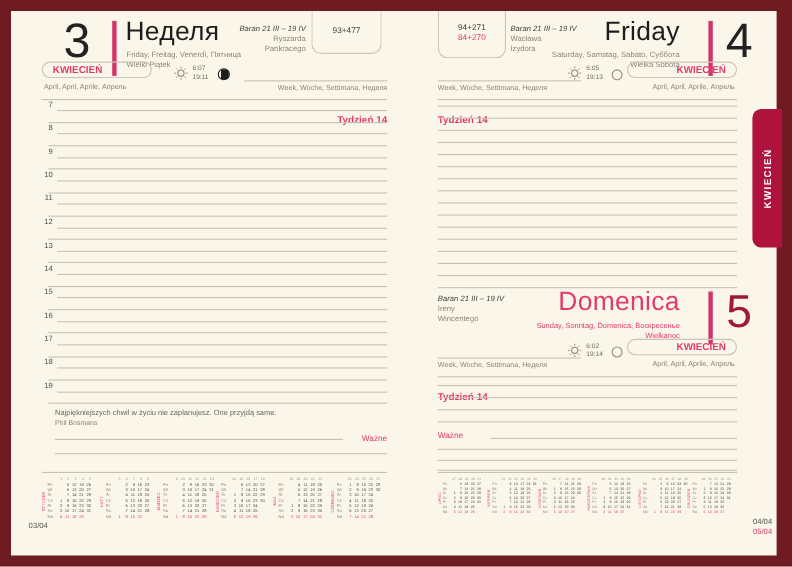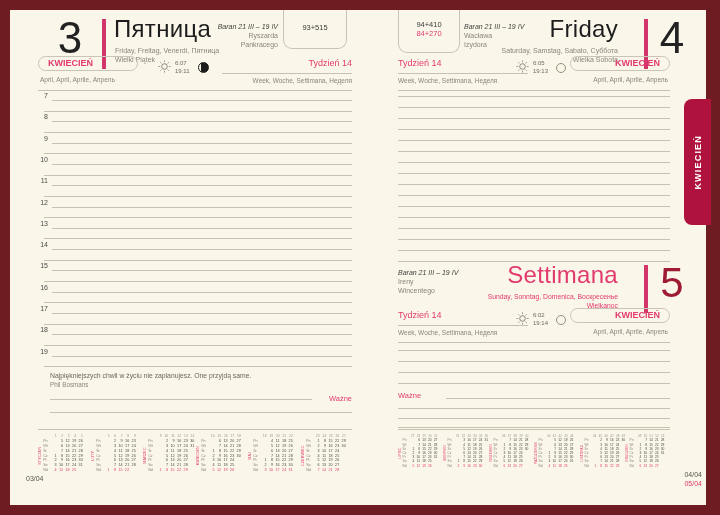--- a/index.html
+++ b/index.html
@@ -21,21 +21,21 @@
   .zodiac{font-style:italic;font-size:7px;color:#3f3f3b;line-height:9px;}
   .accent{color:#e23a6e;}
   .darkred{color:#9e1b33;}
   .bar{position:absolute;width:4px;background:#d2356a;}
   .counter-box{position:absolute;border:1px solid #c9c5b6;border-top:none;
     border-radius:0 0 9px 9px;font-size:7.5px;color:#3a3a3a;text-align:center;background:transparent;}
   .tab-outline{position:absolute;border:1px solid #c9c5b6;border-radius:8px;height:15px;box-sizing:border-box;}
   .tab-outline span{font-size:9px;font-weight:bold;line-height:13px;display:block;}
   .rline{position:absolute;height:0;border-top:1px solid #c6c2b2;}
   .hnum{position:absolute;left:24px;width:14px;font-size:7px;color:#4a4a46;text-align:right;}
-  .wk-label{font-size:9px;font-weight:normal;}
+  .wk-label{font-size:9px;font-weight:bold;margin-top:46px;}
   .suntimes{font-size:6px;color:#6e6a5e;line-height:7.5px;}
   .moon-dark{position:absolute;width:9px;height:9px;border-radius:50%;
     background:linear-gradient(90deg,#faf7ea 0 26%,#1d1d1d 26% 100%);border:1px solid #1d1d1d;}
   .moon-empty{position:absolute;width:8px;height:8px;border-radius:50%;border:1px solid #94907f;}
   .quote-line1{font-size:6.8px;color:#6b675c;line-height:9px;}
   .quote-line2{font-size:6.3px;color:#8b8579;line-height:9px;}
   .page-num{font-size:7px;color:#56564c;line-height:9px;}
 
   .month-tab{position:absolute;right:9px;top:99px;width:27px;height:126px;background:#b0123e;
     border-radius:8px 0 0 8px;display:flex;align-items:center;justify-content:center;}
@@ -58,32 +58,32 @@
   .mc-c.nd{color:#e23a6e;}
 </style>
 </head>
 <body>
 
 <div class="spread">
 
   <section class="page left">
     <div class="abs big-num" style="left:34px;top:6px;width:52px;">3</div>
     <div class="bar" style="left:92px;top:9px;height:50px;"></div>
-    <div class="abs day-title" style="left:104px;top:6px;">Пятница</div>
+    <div class="abs day-title" style="left:104px;top:6px;">Неделя</div>
     <div class="abs tiny" style="left:105px;top:36px;">Friday, Freitag, Venerdì, Пятница</div>
     <div class="abs tiny" style="left:105px;top:45px;">Wielki Piątek</div>
 
     <div class="abs" style="left:150px;top:12px;width:118px;text-align:right;">
       <div class="zodiac">Baran 21 III – 19 IV</div>
       <div class="tiny">Ryszarda</div>
       <div class="tiny">Pankracego</div>
     </div>
 
     <div class="counter-box" style="left:273px;top:0;width:62px;height:38px;">
-      <div style="margin-top:13px;">93+515</div>
+      <div style="margin-top:13px;">93+477</div>
     </div>
 
     <div class="tab-outline" style="left:28px;top:46px;width:100px;">
       <span class="accent" style="padding-left:9px;">KWIECIEŃ</span>
     </div>
     <div class="abs tiny" style="left:30px;top:65px;font-size:6.5px;">April, April, Aprile, Апрель</div>
 
     <svg class="abs" style="left:148px;top:50px;" width="13" height="13" viewBox="0 0 13 13">
       <circle cx="6.5" cy="6.5" r="2.8" fill="none" stroke="#8b8579" stroke-width="1"></circle>
       <g stroke="#8b8579" stroke-width="0.8">
@@ -540,21 +540,21 @@
             </div>
           </div>
         </div>
       </div>
 
     <div class="abs page-num" style="left:16px;top:464px;">03/04</div>
   </section>
 
   <section class="page right">
     <div class="counter-box" style="left:0;top:0;width:60px;height:42px;">
-      <div style="margin-top:10px;">94+410</div>
+      <div style="margin-top:10px;">94+271</div>
       <div class="accent">84+270</div>
     </div>
 
     <div class="abs" style="left:66px;top:12px;">
       <div class="zodiac">Baran 21 III – 19 IV</div>
       <div class="tiny">Wacława</div>
       <div class="tiny">Izydora</div>
     </div>
 
     <div class="abs day-title" style="left:60px;top:6px;width:160px;text-align:right;">Friday</div>
@@ -610,21 +610,21 @@
         <div class="rline" style="left:0px;top:229px;width:272px"></div>
         <div class="rline" style="left:0px;top:240px;width:272px"></div>
         <div class="rline" style="left:0px;top:251px;width:272px"></div>
       </div>
 
     <div class="abs" style="left:0;top:258px;">
       <div class="zodiac">Baran 21 III – 19 IV</div>
       <div class="tiny">Ireny</div>
       <div class="tiny">Wincentego</div>
     </div>
-    <div class="abs day-title accent" style="left:60px;top:252px;width:160px;text-align:right;">Settimana</div>
+    <div class="abs day-title accent" style="left:60px;top:252px;width:160px;text-align:right;">Domenica</div>
     <div class="abs tiny accent" style="left:20px;top:282px;width:200px;text-align:right;font-size:6.8px;">Sunday, Sonntag, Domenica, Воскресенье</div>
     <div class="abs tiny accent" style="left:20px;top:291px;width:200px;text-align:right;font-size:6.8px;">Wielkanoc</div>
     <div class="bar" style="left:246px;top:255px;height:48px;"></div>
     <div class="abs big-num darkred" style="left:254px;top:252px;width:40px;font-size:42px;">5</div>
 
     <div class="abs wk-label accent" style="left:0;top:300px;">Tydzień 14</div>
     <div class="rline" style="left:0;top:315px;width:130px;"></div>
     <div class="abs tiny" style="left:0;top:318px;font-size:6.5px;">Week, Woche, Settimana, Неделя</div>
 
     <svg class="abs" style="left:118px;top:302px;" width="13" height="13" viewBox="0 0 13 13">

